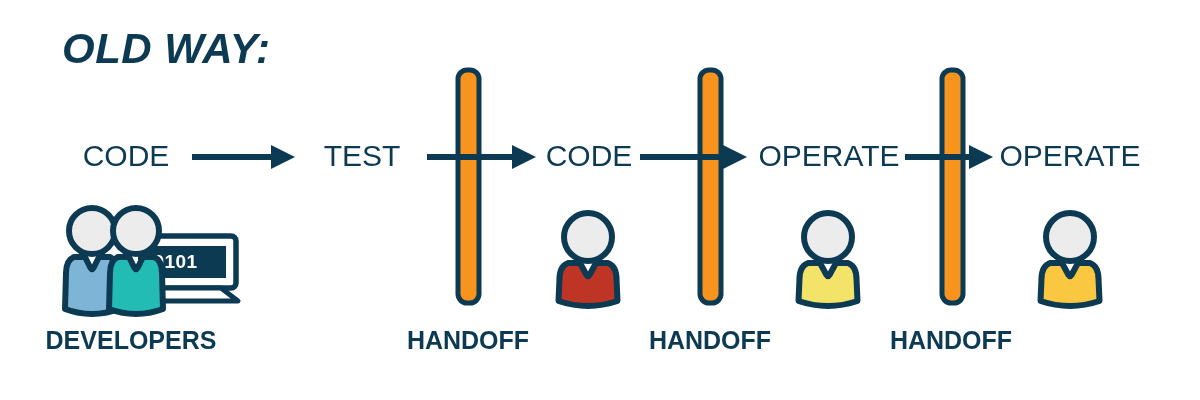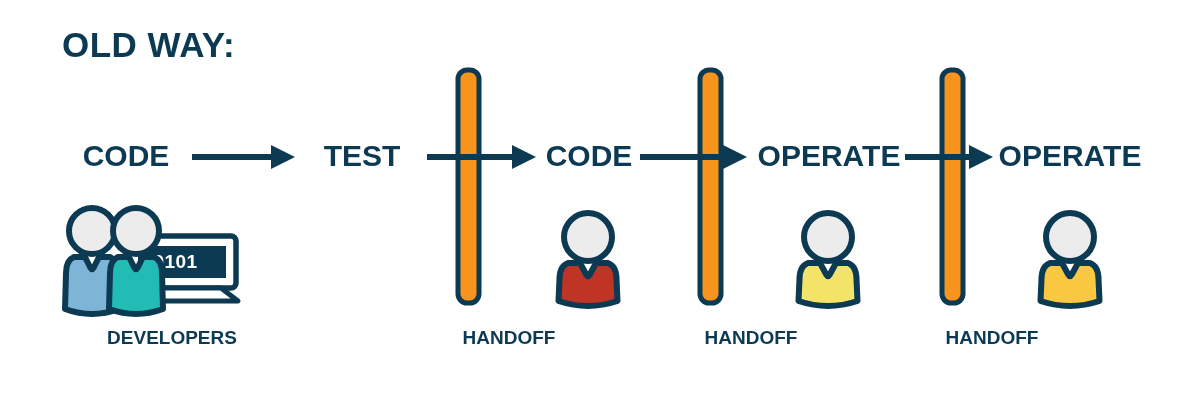--- a/index.html
+++ b/index.html
@@ -2,30 +2,30 @@
 <html><head>
 <meta charset="utf-8">
 <style>
   html,body{margin:0;padding:0;background:#fff;}
   .canvas{
     position:relative;width:1200px;height:400px;background:#fff;
     font-family:"Liberation Sans",sans-serif;overflow:hidden;
   }
   .canvas svg{position:absolute;left:0;top:0;}
   .title{
-    position:absolute;left:62px;top:26px;font-size:35px;line-height:1.1;
-    font-weight:bold;color:#0d3a53;letter-spacing:0.5px;white-space:nowrap;
+    position:absolute;left:62px;top:26px;font-size:42px;line-height:1.1;
+    font-weight:bold;color:#0d3a53;letter-spacing:0.5px;white-space:nowrap;font-style:italic;
   }
   .stage{
     position:absolute;top:141px;transform:translateX(-50%);line-height:1;
-    font-size:30px;font-weight:bold;color:#0d3a53;white-space:nowrap;
+    font-size:30px;font-weight:normal;color:#0d3a53;white-space:nowrap;
   }
   .bottom-label{
     position:absolute;top:328px;transform:translateX(-50%);line-height:1;
-    font-size:19px;font-weight:bold;color:#0d3a53;white-space:nowrap;margin-left:41px;
+    font-size:25px;font-weight:bold;color:#0d3a53;white-space:nowrap;
   }
   .bar{stroke:#0d3a53;stroke-width:5;}
   .arrow-line{stroke:#0d3a53;stroke-width:6;}
   .arrow-head{fill:#0d3a53;}
   .outline{stroke:#0d3a53;stroke-width:6;stroke-linejoin:round;}
   .head{fill:#ececec;stroke:#0d3a53;stroke-width:6;}
   .fill-navy{fill:#0d3a53;}
   .laptop-frame{fill:#ffffff;stroke:#0d3a53;stroke-width:5.5;stroke-linejoin:round;}
   .laptop-base{fill:#ffffff;stroke:#0d3a53;stroke-width:5;stroke-linejoin:round;}
   .screen-text{

